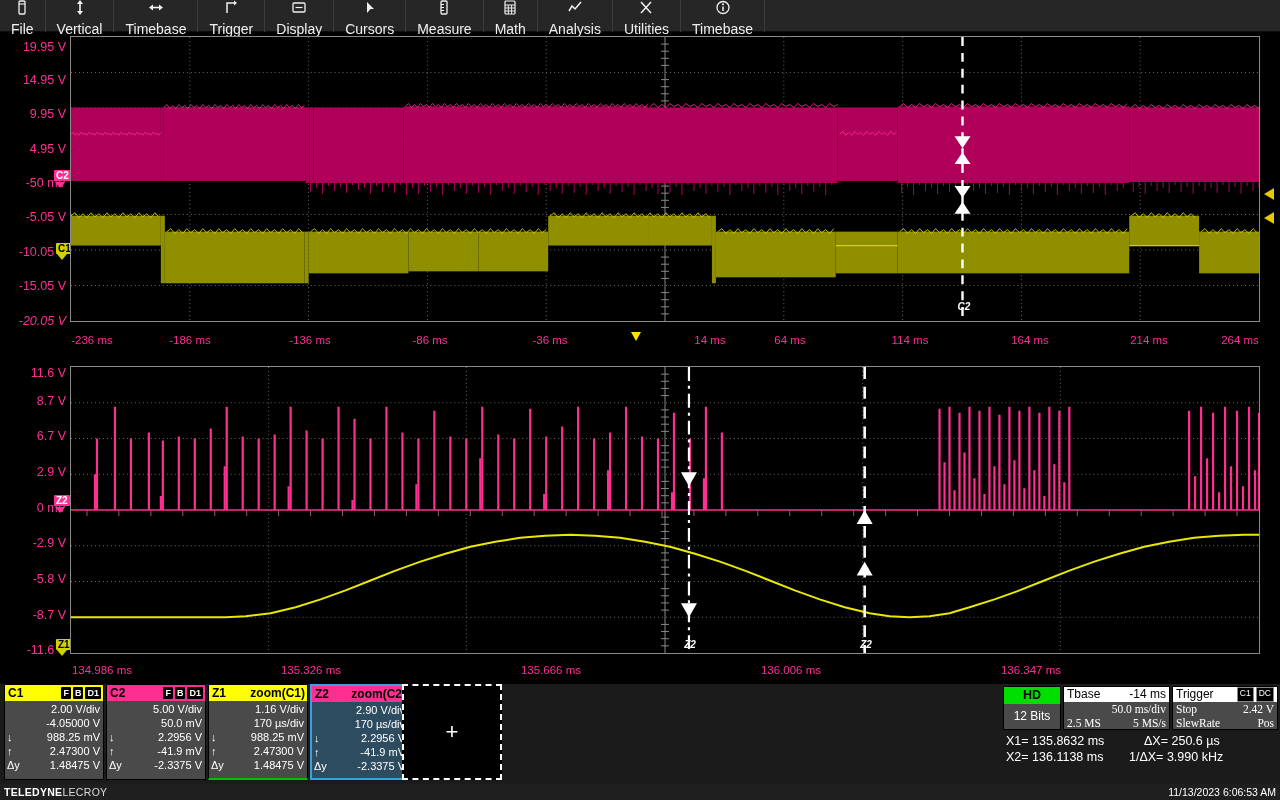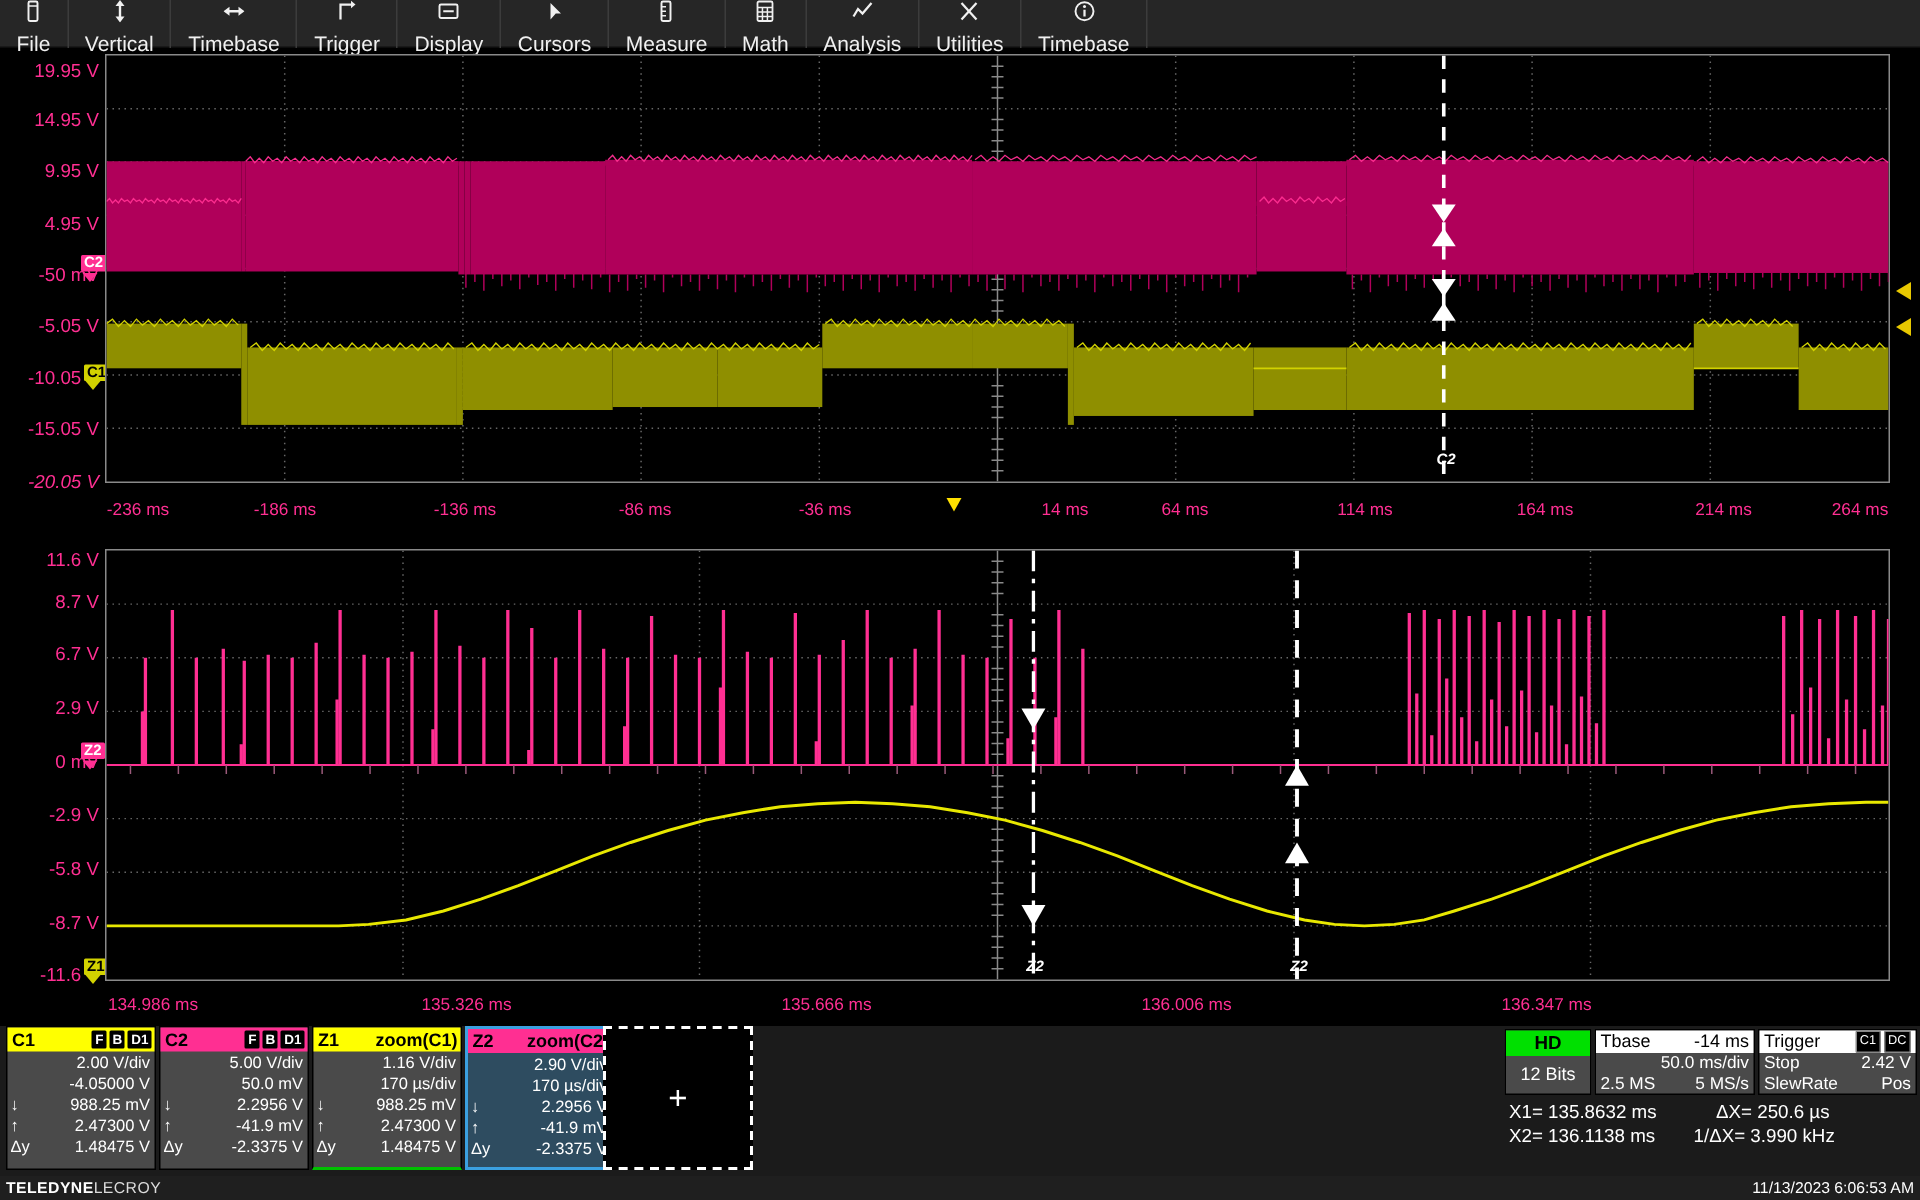--- a/index.html
+++ b/index.html
@@ -114,21 +114,21 @@
     background: #ffffff; color: #000; font-size: 12px;
     height: 15px; line-height: 15px; display: flex;
     justify-content: space-between; padding: 0 3px; white-space: nowrap;
   }
   .hd-badge {
     background: #00e000; color: #000; font-weight: bold;
     text-align: center; height: 17px; line-height: 17px; font-size: 12.5px;
   }
   .srow {
     display: flex; justify-content: space-between;
-    padding: 0 3px; line-height: 14px; white-space: nowrap;
+    padding: 0 3px; line-height: 14px; white-space: nowrap; font-family: Liberation Serif, serif;
   }
   .trigflag {
     background: #000; color: #ffffff; font-size: 8.5px;
     padding: 0 2px; line-height: 11px; border: 1px solid #888; border-radius: 1px;
   }
   .cursor-readout {
     position: absolute; color: #ffffff; font-size: 12.5px;
     white-space: nowrap;
   }
 

